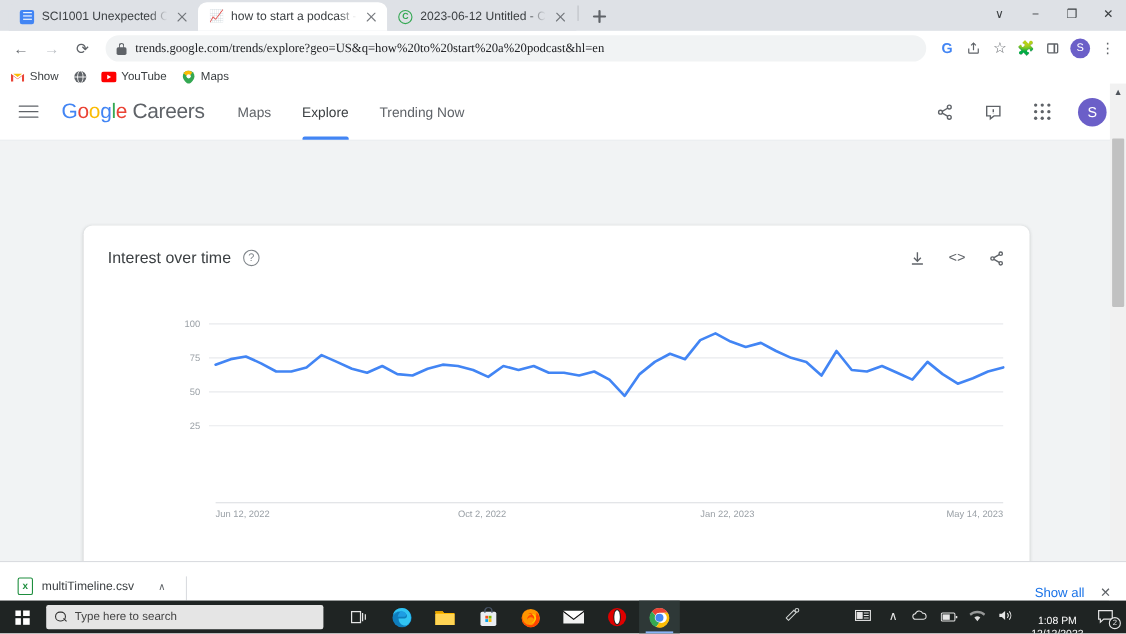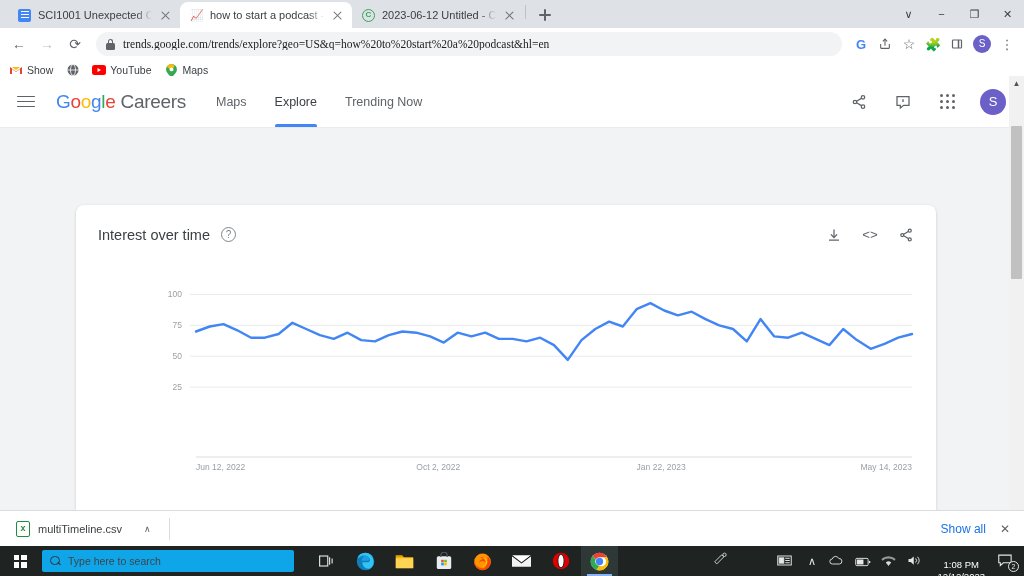--- a/index.html
+++ b/index.html
@@ -155,39 +155,39 @@
 
   
   .vscroll { position:absolute; right:0; top:76px; width:15px; height:470px; background:#f1f1f1; }
   .vscroll .arrow { position:absolute; left:0; width:15px; height:15px; text-align:center; font-size:8px; color:#50555c; line-height:15px; }
   .vscroll .arrow.up { top:0; } .vscroll .arrow.down { bottom:0; }
   .vscroll .thumb { position:absolute; left:2px; top:50px; width:11px; height:153px; background:#c1c1c1; border-radius:1px; }
 
   
   .dlbar {
     position:absolute; left:0; top:510px; width:1024px; height:36px;
-    background:#fff; border-top:1px solid #dadce0; display:flex; align-items:center; padding:0 8px;
+    background:#fff; border-top:1px solid #dadce0; display:flex; align-items:flex-end; padding:0 8px;
   }
   .dlitem { display:flex; align-items:center; gap:8px; height:26px; padding:0 8px; }
   .dl-fileicon { width:14px; height:16px; background:#fff; border:1.4px solid #1e8e3e; border-radius:2px; position:relative; }
   .dl-fileicon::after { content:"x"; position:absolute; left:0; right:0; top:-1px; font-size:9px; color:#1e8e3e; text-align:center; line-height:14px; font-weight:bold; }
   .dl-name { font-size:11px; color:#3c4043; }
   .dl-caret { font-size:9px; color:#5f6368; margin-left:14px; }
   .dl-sep { width:1px; height:22px; background:#dadce0; margin-left:10px; }
   .dlbar .right { margin-left:auto; display:flex; align-items:center; gap:14px; padding-right:6px; }
   .showall { font-size:12px; color:#1a73e8; }
   .dlclose { font-size:12px; color:#5f6368; }
 
   
   .taskbar { position:absolute; left:0; top:546px; width:1024px; height:30px; background:#1f2423; display:flex; align-items:center; }
   .startbtn { width:40px; height:30px; display:flex; align-items:center; justify-content:center; }
   .winlogo { width:13px; height:13px; display:grid; grid-template-columns:1fr 1fr; grid-template-rows:1fr 1fr; gap:1.6px; }
   .winlogo i { background:#fff; }
   .searchbox {
-    width:252px; height:22px; background:#0ea5e9; border-radius:2px;
+    width:252px; height:22px; background:#e5e5e5; border-radius:2px;
     display:flex; align-items:center; gap:7px; padding:0 8px; margin-left:2px;
   }
   .searchbox .magnifier { width:11px; height:11px; position:relative; flex:0 0 11px; }
   .searchbox .magnifier::before { content:""; position:absolute; left:0; top:0; width:7.5px; height:7.5px; border:1.3px solid #333; border-radius:50%; }
   .searchbox .magnifier::after { content:""; position:absolute; left:7px; top:7.5px; width:4px; height:1.3px; background:#333; transform:rotate(45deg); }
   .searchbox .ph { font-size:10.5px; color:#444; }
   .tb-items { display:flex; align-items:center; gap:2px; margin-left:14px; }
   .tb-item { width:37px; height:30px; display:flex; align-items:center; justify-content:center; position:relative; }
   .tb-item.active { background:#2e3837; }
   .tb-item.active::after { content:""; position:absolute; left:6px; right:6px; bottom:0; height:2.5px; background:#8ab4f8; }

